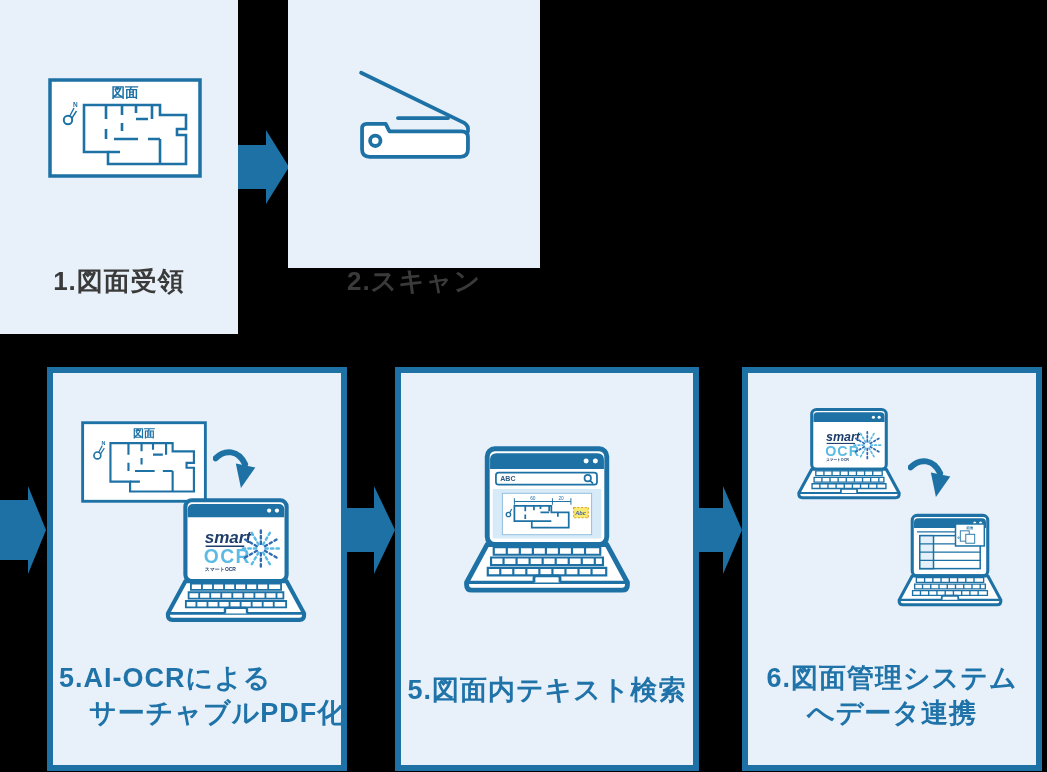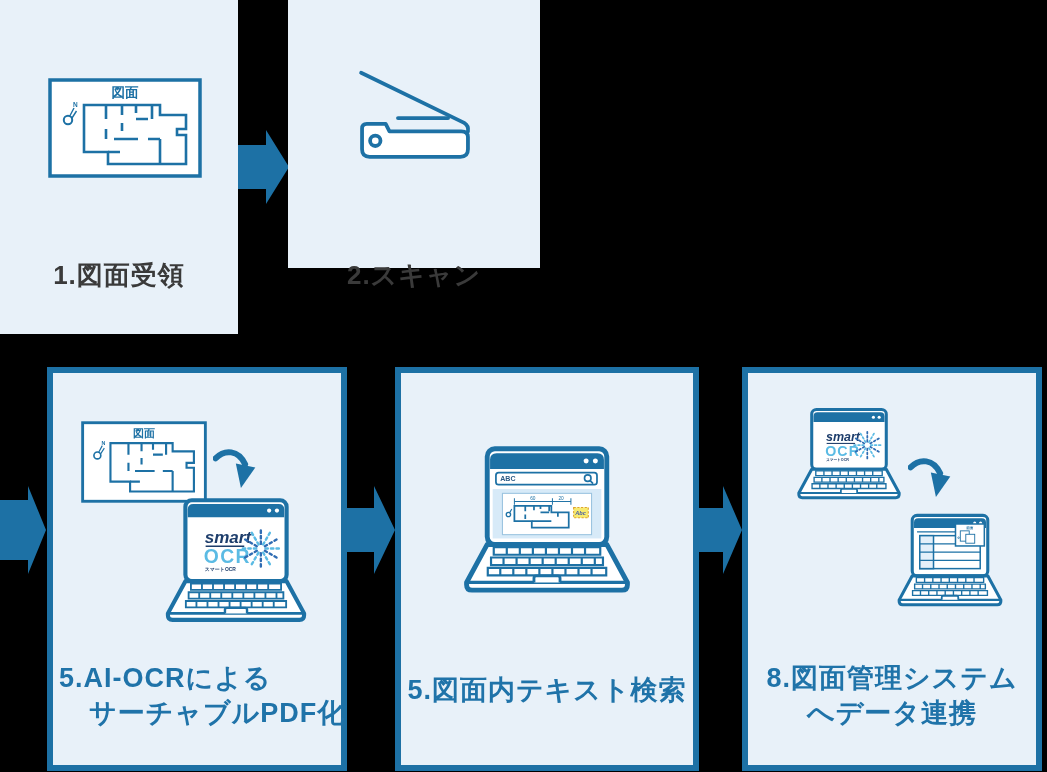--- a/index.html
+++ b/index.html
@@ -3,21 +3,21 @@
 <meta charset="utf-8">
 <style>
   html,body{margin:0;padding:0;background:#000;}
   .stage{position:relative;width:1047px;height:772px;background:var(--background,#000);
          font-family:"Liberation Sans","DejaVu Sans",sans-serif;overflow:hidden;}
   .panel{position:absolute;background:var(--panel_bg,#e8f1f9);}
   .card{position:absolute;background:var(--panel_bg,#e8f1f9);border:6px solid var(--line_blue,#1d71a5);box-sizing:border-box;}
   .abs{position:absolute;}
   .cap{position:absolute;left:0;width:100%;text-align:center;font-weight:bold;
        letter-spacing:1px;white-space:nowrap;}
-  .cap-dark{color:var(--label_dark,#3a3a3a);font-size:26px;}
+  .cap-dark{color:var(--label_dark,#3a3a3a);font-size:26px;margin-top:6px;}
   .cap-blue{color:var(--label_blue,#1f73a9);font-size:27px;line-height:35px;}
   .cap-left{text-align:left;}
   .cap-left .l2{margin-left:30px;}
   svg text{font-family:"Liberation Sans","DejaVu Sans",sans-serif;}
 </style>
 </head>
 <body>
 
 <svg width="0" height="0" style="position:absolute" aria-hidden="true">
 <defs>
@@ -181,18 +181,18 @@
         <g>
           <rect x="98" y="16" width="42" height="32" fill="#ffffff" stroke="#1d71a5" stroke-width="2.2"></rect>
           <text x="119" y="23" text-anchor="middle" font-size="4.8" font-weight="bold" fill="#1d71a5">図面</text>
           <rect x="105" y="26" width="13" height="15" fill="#ffffff" stroke="#1d71a5" stroke-width="1.3"></rect>
           <rect x="113" y="31" width="13" height="13" fill="#ffffff" stroke="#1d71a5" stroke-width="1.3"></rect>
           <circle cx="102.5" cy="36" r="1.2" fill="none" stroke="#1d71a5" stroke-width="1"></circle>
         </g>
       </g>
     </svg>
     <div class="cap cap-blue" style="top:288px">
-      <div>8.図面管理システム</div>
+      <div>6.図面管理システム</div>
       <div>へデータ連携</div>
     </div>
   </section>
 
 </div>
 
 </body></html>

